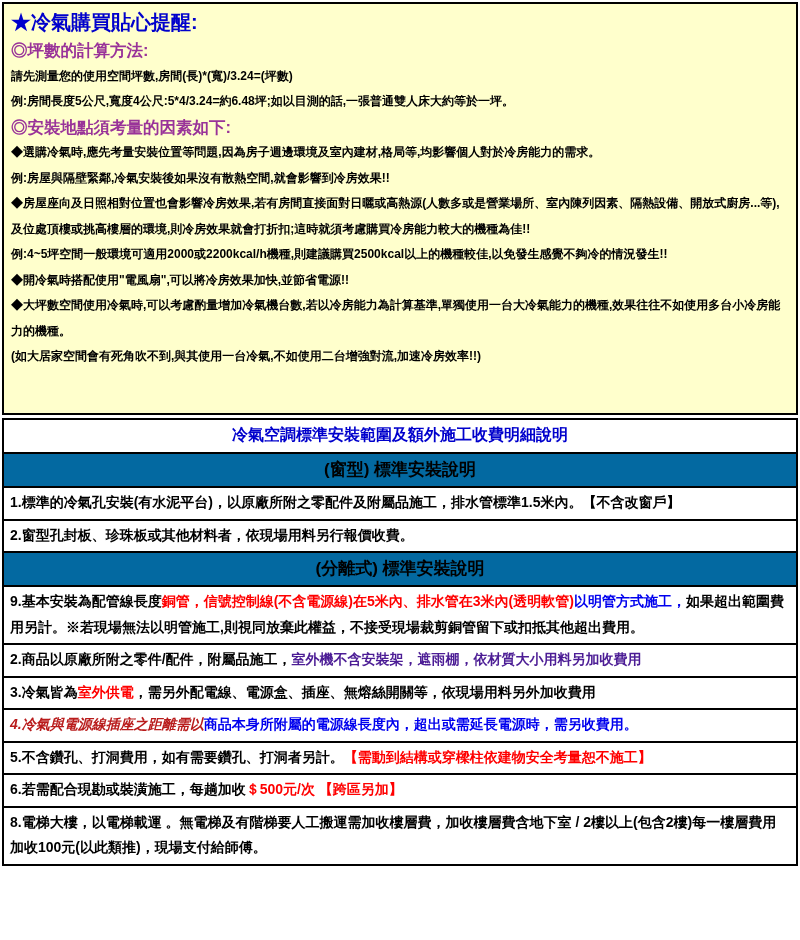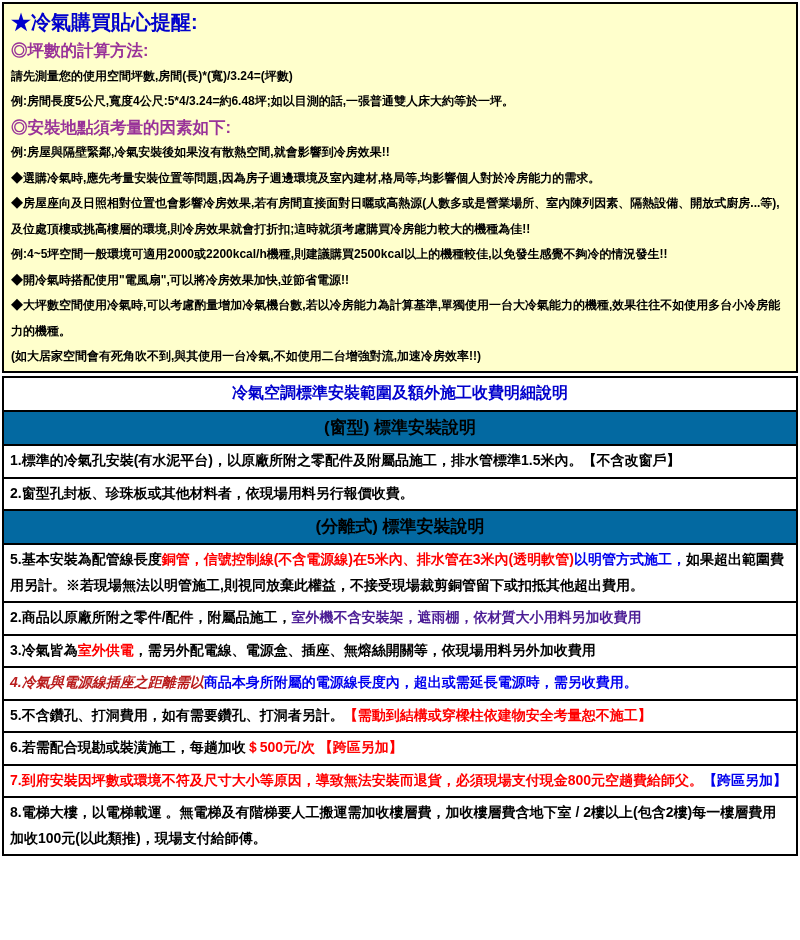--- a/index.html
+++ b/index.html
@@ -10,21 +10,21 @@
     font-weight: bold;
     color: #000;
   }
   .page { width: 800px; padding: 2px; }
 
   
   .tips {
     border: 2px solid #000;
     background: #FFFFCC;
     padding: 3px 7px 5px 7px;
-    height: 371px;
+    height: 413px;
     overflow: hidden;
   }
   .tips-title {
     font-size: 20px;
     line-height: 31px;
     color: #0000CC;
   }
   .para { font-size: 12px; line-height: 25.5px; }
   .para.subhead { color: #993399; font-size: 16.5px; }
 
@@ -63,45 +63,44 @@
 
 <div class="page">
 
   <div class="tips">
     <div class="tips-title">★冷氣購買貼心提醒:</div>
     <div>
         <div class="para subhead">◎坪數的計算方法:</div>
         <div class="para body">請先測量您的使用空間坪數,房間(長)*(寬)/3.24=(坪數)</div>
         <div class="para body">例:房間長度5公尺,寬度4公尺:5*4/3.24=約6.48坪;如以目測的話,一張普通雙人床大約等於一坪。</div>
         <div class="para subhead">◎安裝地點須考量的因素如下:</div>
+        <div class="para body">◆選購冷氣時,應先考量安裝位置等問題,因為房子週邊環境及室內建材,格局等,均影響個人對於冷房能力的需求。</div>
         <div class="para body">例:房屋與隔壁緊鄰,冷氣安裝後如果沒有散熱空間,就會影響到冷房效果!!</div>
-        <div class="para body">◆選購冷氣時,應先考量安裝位置等問題,因為房子週邊環境及室內建材,格局等,均影響個人對於冷房能力的需求。</div>
         <div class="para body">◆房屋座向及日照相對位置也會影響冷房效果,若有房間直接面對日曬或高熱源(人數多或是營業場所、室內陳列因素、隔熱設備、開放式廚房...等),及位處頂樓或挑高樓層的環境,則冷房效果就會打折扣;這時就須考慮購買冷房能力較大的機種為佳!!</div>
         <div class="para body">例:4~5坪空間一般環境可適用2000或2200kcal/h機種,則建議購買2500kcal以上的機種較佳,以免發生感覺不夠冷的情況發生!!</div>
         <div class="para body">◆開冷氣時搭配使用"電風扇",可以將冷房效果加快,並節省電源!!</div>
         <div class="para body">◆大坪數空間使用冷氣時,可以考慮酌量增加冷氣機台數,若以冷房能力為計算基準,單獨使用一台大冷氣能力的機種,效果往往不如使用多台小冷房能力的機種。</div>
         <div class="para body">(如大居家空間會有死角吹不到,與其使用一台冷氣,不如使用二台增強對流,加速冷房效率!!)</div>
       </div>
   </div>
 
   <div class="fee-table">
     <div class="table-title">冷氣空調標準安裝範圍及額外施工收費明細說明</div>
 
     <div class="section-header">(窗型) 標準安裝說明</div>
     <div>
         <div class="trow"><span style="color: rgb(0, 0, 0);">1.標準的冷氣孔安裝(有水泥平台)，以原廠所附之零配件及附屬品施工，排水管標準1.5米內。【不含改窗戶】</span></div>
         <div class="trow"><span style="color: rgb(0, 0, 0);">2.窗型孔封板、珍珠板或其他材料者，依現場用料另行報價收費。</span></div>
       </div>
 
     <div class="section-header">(分離式) 標準安裝說明</div>
     <div class="rows-last">
-        <div class="trow"><span style="color: rgb(0, 0, 0);">5.基本安裝為配管線長度</span><span style="color: rgb(255, 0, 0);">銅管，信號控制線(不含電源線)在5米內、排水管在3米內(透明軟管)</span><span style="color: rgb(0, 0, 238);">以明管方式施工，</span><span style="color: rgb(0, 0, 0);">如果超出範圍費用另計。※若現場無法以明管施工,則視同放棄此權益，不接受現場裁剪銅管留下或扣抵其他超出費用。</span></div>
+        <div class="trow"><span style="color: rgb(0, 0, 0);">9.基本安裝為配管線長度</span><span style="color: rgb(255, 0, 0);">銅管，信號控制線(不含電源線)在5米內、排水管在3米內(透明軟管)</span><span style="color: rgb(0, 0, 238);">以明管方式施工，</span><span style="color: rgb(0, 0, 0);">如果超出範圍費用另計。※若現場無法以明管施工,則視同放棄此權益，不接受現場裁剪銅管留下或扣抵其他超出費用。</span></div>
         <div class="trow"><span style="color: rgb(0, 0, 0);">2.商品以原廠所附之零件/配件，附屬品施工，</span><span style="color: #4c1d95; text-align: center;">室外機不含安裝架，遮雨棚，依材質大小用料另加收費用</span></div>
         <div class="trow"><span style="color: rgb(0, 0, 0);">3.冷氣皆為</span><span style="color: rgb(255, 0, 0);">室外供電</span><span style="color: rgb(0, 0, 0);">，需另外配電線、電源盒、插座、無熔絲開關等，依現場用料另外加收費用</span></div>
         <div class="trow"><span style="color: #b91c1c; font-style: italic;">4.冷氣與電源線插座之距離需以</span><span style="color: rgb(0, 0, 238);">商品本身所附屬的電源線長度內，超出或需延長電源時，需另收費用。</span></div>
         <div class="trow"><span style="color: rgb(0, 0, 0);">5.不含鑽孔、打洞費用，如有需要鑽孔、打洞者另計。</span><span style="color: rgb(255, 0, 0);">【需動到結構或穿樑柱依建物安全考量恕不施工】</span></div>
         <div class="trow"><span style="color: rgb(0, 0, 0);">6.若需配合現勘或裝潢施工，每趟加收</span><span style="color: rgb(255, 0, 0);">＄500元/次 【跨區另加】</span></div>
-        <div class="trow"><span style="color: rgb(255, 0, 0);">7.到府安裝因坪數或環境不符及尺寸大小等原因，導致無法安裝而退貨，必須現場支付現金800元空趟費給師父。</span><span style="color: rgb(0, 0, 238);">【跨區另加】</span></div>
         <div class="trow"><span style="color: rgb(0, 0, 0);">8.電梯大樓，以電梯載運 。無電梯及有階梯要人工搬運需加收樓層費，加收樓層費含地下室 / 2樓以上(包含2樓)每一樓層費用加收100元(以此類推)，現場支付給師傅。</span></div>
       </div>
   </div>
 
 </div>
 
 </body></html>

